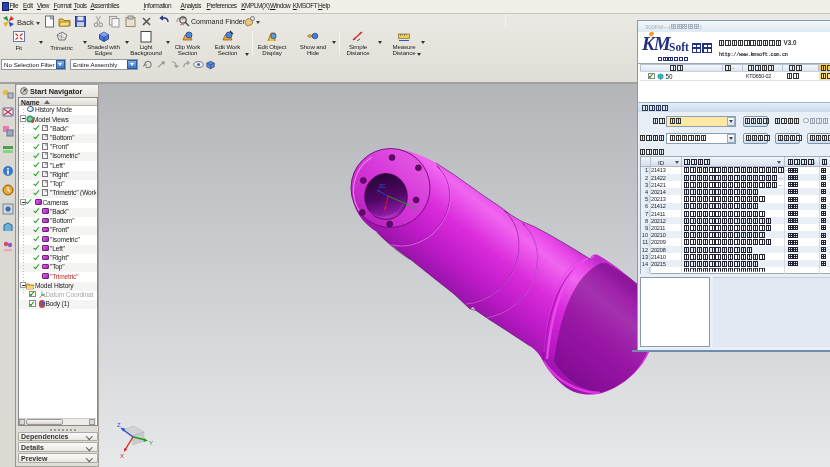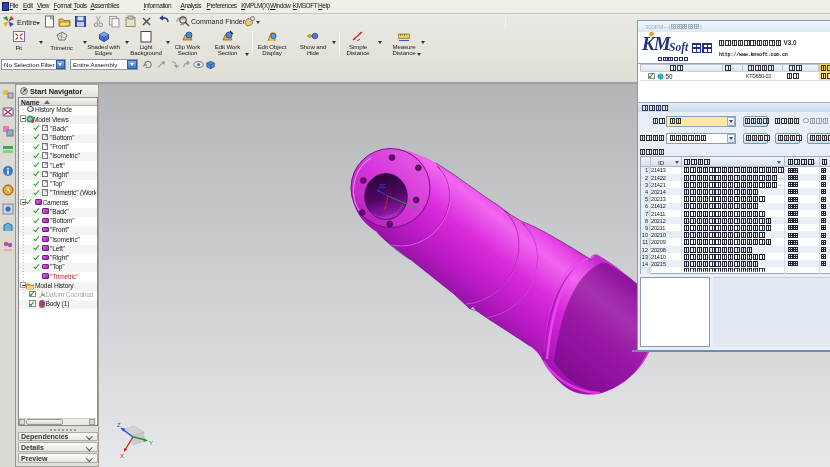--- a/index.html
+++ b/index.html
@@ -41,21 +41,21 @@
 <div class="a" style="left:269.9px;top:2.2px;font-size:6.5px;color:#1a1a1a;letter-spacing:-.45px"><u>W</u>indow</div>
 <div class="a" style="left:292.8px;top:2.2px;font-size:6.5px;color:#1a1a1a;letter-spacing:-.45px"><u>K</u>MSOFT</div>
 <div class="a" style="left:318.1px;top:2.2px;font-size:6.5px;color:#1a1a1a;letter-spacing:-.45px"><u>H</u>elp</div>
 <div class="a" style="left:0;top:14px;width:830px;height:68px;background:linear-gradient(#EBE9E3,#E0DDD6)"></div>
 <svg class="a" style="left:2px;top:15px" width="13" height="13" viewBox="0 0 13 13">
 <path d="M6.5 6.5 L1 3 L5 1 Z" fill="#2a9d2a"></path>
       <path d="M6.5 6.5 L9 1 L12 4 Z" fill="#d42a2a"></path>
 <path d="M6.5 6.5 L12 9 L8 12 Z" fill="#2a52d4"></path>
       <path d="M6.5 6.5 L4 12 L1 8 Z" fill="#e8b320"></path>
     </svg>
-<div class="a" style="left:17px;top:18px;font-size:7.5px;color:#222">Entire</div>
+<div class="a" style="left:17px;top:18px;font-size:7.5px;color:#222">Back</div>
 <div class="trb" style="left:36px;top:21.5px;border-top-color:#444"></div>
 <svg class="a" style="left:43px;top:15px" width="13" height="13" viewBox="0 0 13 13">
       <rect x="2.5" y="1" width="8" height="11" fill="#fff" stroke="#667" stroke-width="1"></rect>
       <path d="M7.5 1 L10.5 4 L7.5 4 Z" fill="#cdd5dd" stroke="#667" stroke-width=".7"></path>
     </svg>
 <svg class="a" style="left:58px;top:15px" width="13" height="13" viewBox="0 0 13 13">
       <path d="M1 4 L5 4 L6 5.5 L12 5.5 L12 11 L1 11 Z" fill="#F0C040" stroke="#8a6a10" stroke-width=".8"></path>
       <path d="M2.5 7 L12 7 L10.5 11 L1 11 Z" fill="#FBDE77" stroke="#8a6a10" stroke-width=".7"></path>
     </svg>
 <svg class="a" style="left:74px;top:15px" width="13" height="13" viewBox="0 0 13 13">
@@ -487,21 +487,21 @@
 <div class="a" style="left:87px;top:444.9px;width:4.5px;height:4.5px;border-right:1.4px solid #555;border-bottom:1.4px solid #555;transform:rotate(45deg)"></div>
 <div class="a" style="left:17.5px;top:453.3px;width:80px;height:9.8px;background:linear-gradient(#FBFAF9,#E9E7E2);border:1px solid #AEABA4;border-radius:1px"></div>
 <div class="a" style="left:21px;top:455.1px;font-size:7px;font-weight:bold;color:#333">Preview</div>
 <div class="a" style="left:87px;top:455.8px;width:4.5px;height:4.5px;border-right:1.4px solid #555;border-bottom:1.4px solid #555;transform:rotate(45deg)"></div>
 <div class="a" style="left:637px;top:20px;width:193px;height:332px;background:#E9EFF7;border:1px solid #7F9DB9;border-right:none"></div>
 <div class="a" style="left:638px;top:21px;width:192px;height:10.5px;background:linear-gradient(#F3F8FC,#DDE9F4)"></div>
 <div class="a zs" style="left:645px;top:23.5px;font-size:6px;color:#A9B2BD;--c:#A9B2BD"><s class="t" style="font-size:6px;letter-spacing:-.1px">300FM---(</s><i class="z z5"></i><i class="z z5"></i><i class="z z5"></i><i class="z z5"></i><i class="z z5"></i><s class="t" style="font-size:6px">)</s></div>
 <div class="a" style="left:638px;top:31.5px;width:192px;height:31px;background:#fff"></div>
 <div class="a" style="left:642px;top:33px;font-family:'Liberation Serif',serif;font-style:italic;font-weight:bold;font-size:19px;color:#23307E;letter-spacing:-1px">KM</div>
 <div class="a" style="left:648.5px;top:31.5px;width:4.5px;height:4px;background:#F59B28;border-radius:50% 50% 50% 0;transform:rotate(-20deg)"></div>
-<div class="a" style="left:669px;top:41px;font-family:'Liberation Serif',serif;font-style:italic;font-weight:bold;font-size:11.5px;color:#23307E">Soft</div>
+<div class="a" style="left:669px;top:41px;font-family:'Liberation Serif',serif;font-weight:bold;font-size:11.5px;color:#23307E">Soft</div>
 <div class="a zs" style="left:691.5px;top:43px;--c:#23307E"><i class="z z11"></i><i class="z z11"></i></div>
 <div class="a zs" style="left:658px;top:56.5px;--c:#23307E;letter-spacing:2px"><i class="z z45"></i><i class="z z45"></i><i class="z z45"></i><i class="z z45"></i><i class="z z45"></i><i class="z z45"></i></div>
 <div class="a zs" style="left:719px;top:40px;--c:#333;white-space:nowrap"><i class="z z55"></i><i class="z z55"></i><i class="z z55"></i><i class="z z55"></i><i class="z z55"></i><i class="z z55"></i><i class="z z55"></i><i class="z z55"></i><i class="z z55"></i><i class="z z55"></i><s class="t" style="font-size:6.3px;color:#333;font-weight:bold">&nbsp;V3.0</s></div>
 <div class="a" style="left:719px;top:51.5px;font-family:'Liberation Mono',monospace;font-weight:bold;font-size:5.2px;color:#222;letter-spacing:-.25px">http://www.kmsoft.com.cn</div>
 <div class="a" style="left:638px;top:62.5px;width:192px;height:39px;background:#fff;border-top:1px solid #9aa8b8"></div>
 <div class="a" style="left:640px;top:63.5px;width:190px;height:8px;background:linear-gradient(#F5F8FB,#DDE5EF);border:1px solid #B8C2CF"></div>
 <div class="a" style="left:722px;top:63.5px;width:1px;height:8px;background:#B8C2CF"></div>
 <div class="a" style="left:742px;top:63.5px;width:1px;height:8px;background:#B8C2CF"></div>
 <div class="a" style="left:782px;top:63.5px;width:1px;height:8px;background:#B8C2CF"></div>
 <div class="a" style="left:818px;top:63.5px;width:1px;height:8px;background:#B8C2CF"></div>

